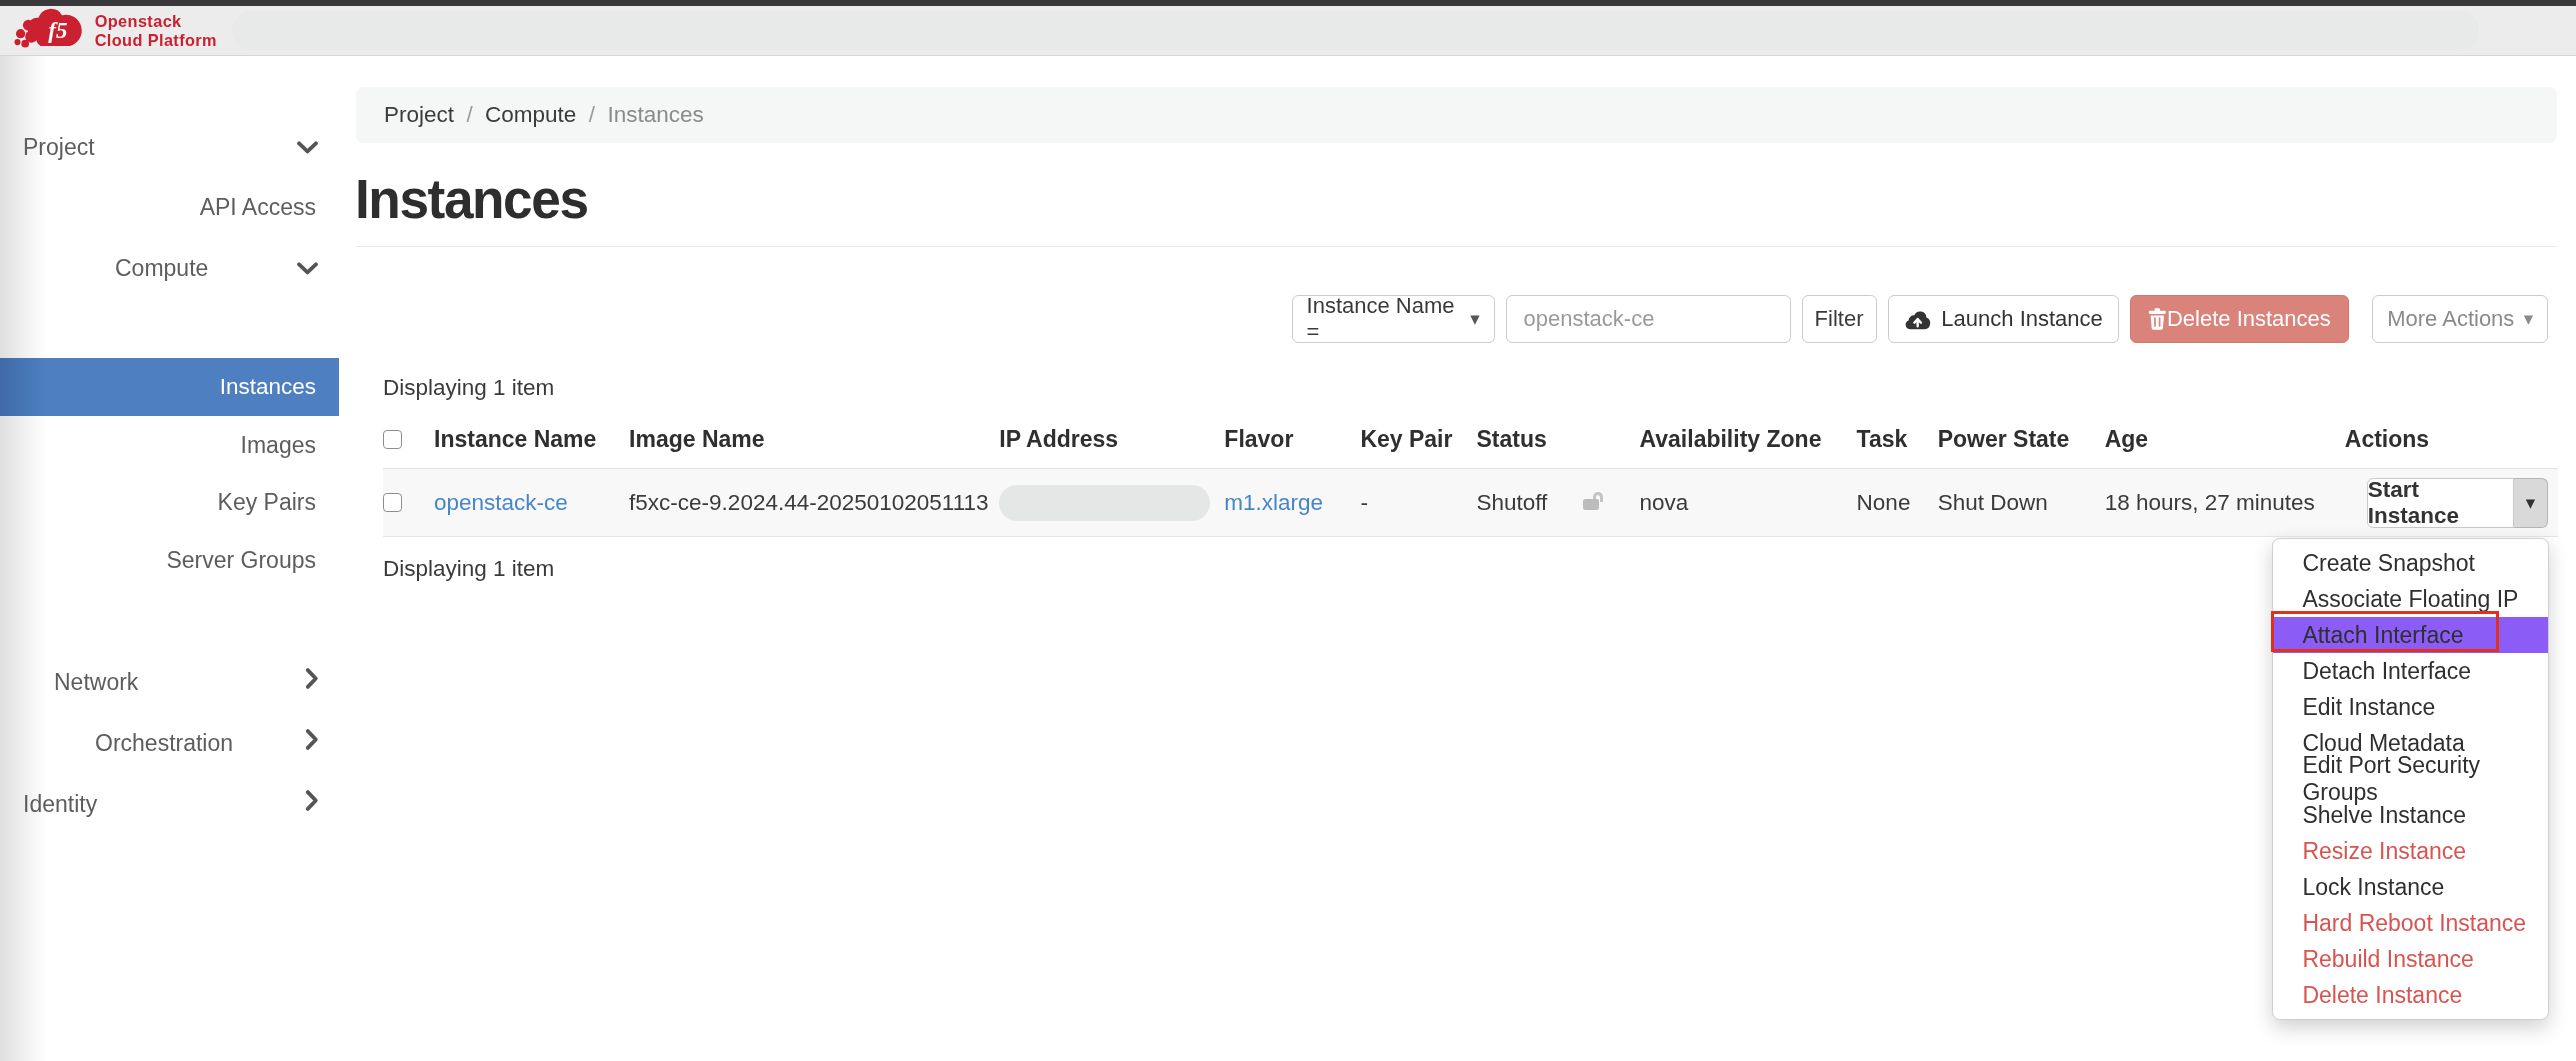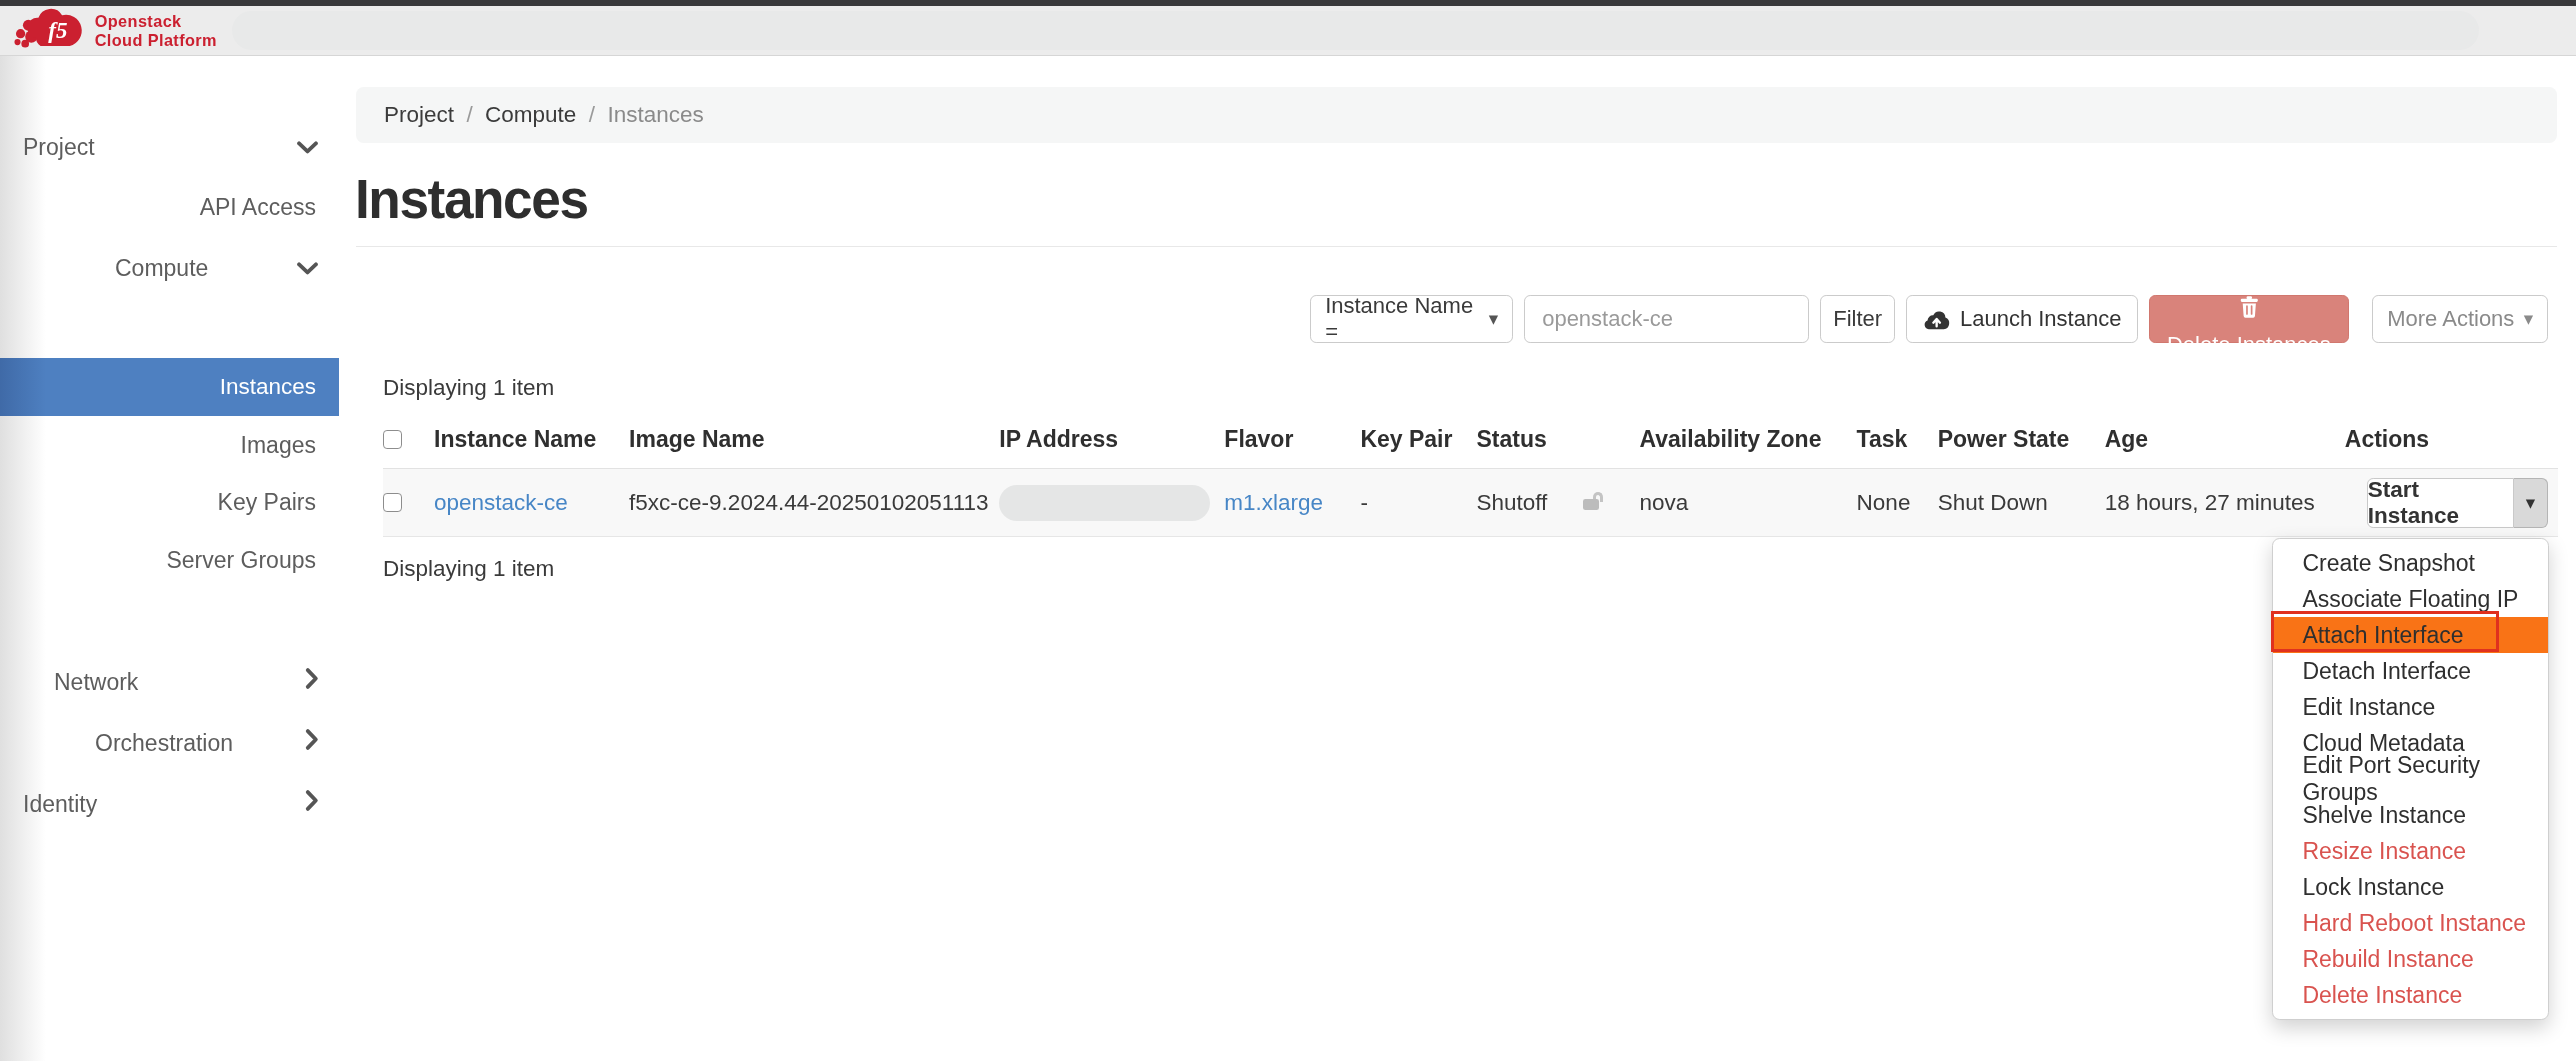--- a/index.html
+++ b/index.html
@@ -41,21 +41,21 @@
   
   .toolbar{position:absolute;top:295px;right:28px;display:flex;align-items:center;gap:11px;}
   .ctl{height:48px;box-sizing:border-box;border:1.5px solid #cbcbcb;border-radius:6.2px;background:#fff;
           display:flex;align-items:center;font-size:22px;color:#3a3a3a;}
   .select-btn{width:203px;justify-content:space-between;padding:0 14px;cursor:pointer;}
   .caret{font-size:18.6px;color:#555;}
   .search-input{width:285px;height:48px;box-sizing:border-box;border:1.5px solid #cbcbcb;border-radius:6.2px;
           padding:0 17px;font:22px "Liberation Sans",sans-serif;color:#9a9a9a;outline:none;}
   .filter-btn{width:75px;justify-content:center;cursor:pointer;}
   .launch-btn{padding:0 15.5px;gap:9.3px;cursor:pointer;color:#333;}
-  .delete-btn{padding:0 17px;gap:14px;background:#d9837b;border-color:#d1776e;color:#fff;cursor:pointer;flex-direction:column;}
+  .delete-btn{padding:9px 17px;gap:0;background:#d9837b;border-color:#d1776e;color:#fff;cursor:pointer;}
   .more-btn{padding:8px 14px;gap:9.3px;color:#8a8a8a;margin-left:12.4px;cursor:pointer;}
 
   
   .count{position:absolute;left:383px;font-size:22.5px;color:#3a3a3a;}
   .count-top{top:375px;} .count-bottom{top:556px;}
   .itable{position:absolute;left:383px;top:411px;width:2175px;border-collapse:collapse;table-layout:fixed;}
   .itable th{height:57px;text-align:left;font-size:23px;font-weight:bold;color:#2f2f2f;
           border-bottom:1.5px solid #e2e2e2;padding:0;vertical-align:middle;}
   .itable td{height:67px;background:#f8f8f8;border-bottom:1.5px solid #e6e6e6;padding:0;
           vertical-align:middle;font-size:22.5px;color:#3a3a3a;}
@@ -74,21 +74,21 @@
   .split-caret{width:34px;height:50px;background:#d9d9d9;border:1.5px solid #b5b5b5;border-left:none;
           border-radius:0 6.2px 6.2px 0;display:flex;align-items:center;justify-content:center;
           box-sizing:border-box;color:#333;font-size:18.6px;cursor:pointer;}
 
   
   .menu{position:absolute;left:2272px;top:538px;width:277px;background:#fff;border:1.5px solid #cfcfcf;
           border-radius:7.7px;box-shadow:0 7.7px 20px rgba(0,0,0,.18);padding:6.2px 0;box-sizing:border-box;z-index:5;}
   .menu-item{height:36px;display:flex;align-items:center;padding-left:29.4px;font-size:23px;
           color:#2f2f2f;cursor:pointer;}
   .menu-item.danger{color:#d9534f;}
-  .menu-item.highlighted{background:#f97316;}
+  .menu-item.highlighted{background:#8b5cf6;}
   .red-annotation{position:absolute;left:2271px;top:611px;width:228px;height:41px;
           border:3.9px solid #e0311e;box-sizing:border-box;z-index:9;pointer-events:none;}
 </style>
 </head>
 <body>
 
 <div class="page">
 
   <div class="top-strip"></div>
   <div class="header">

